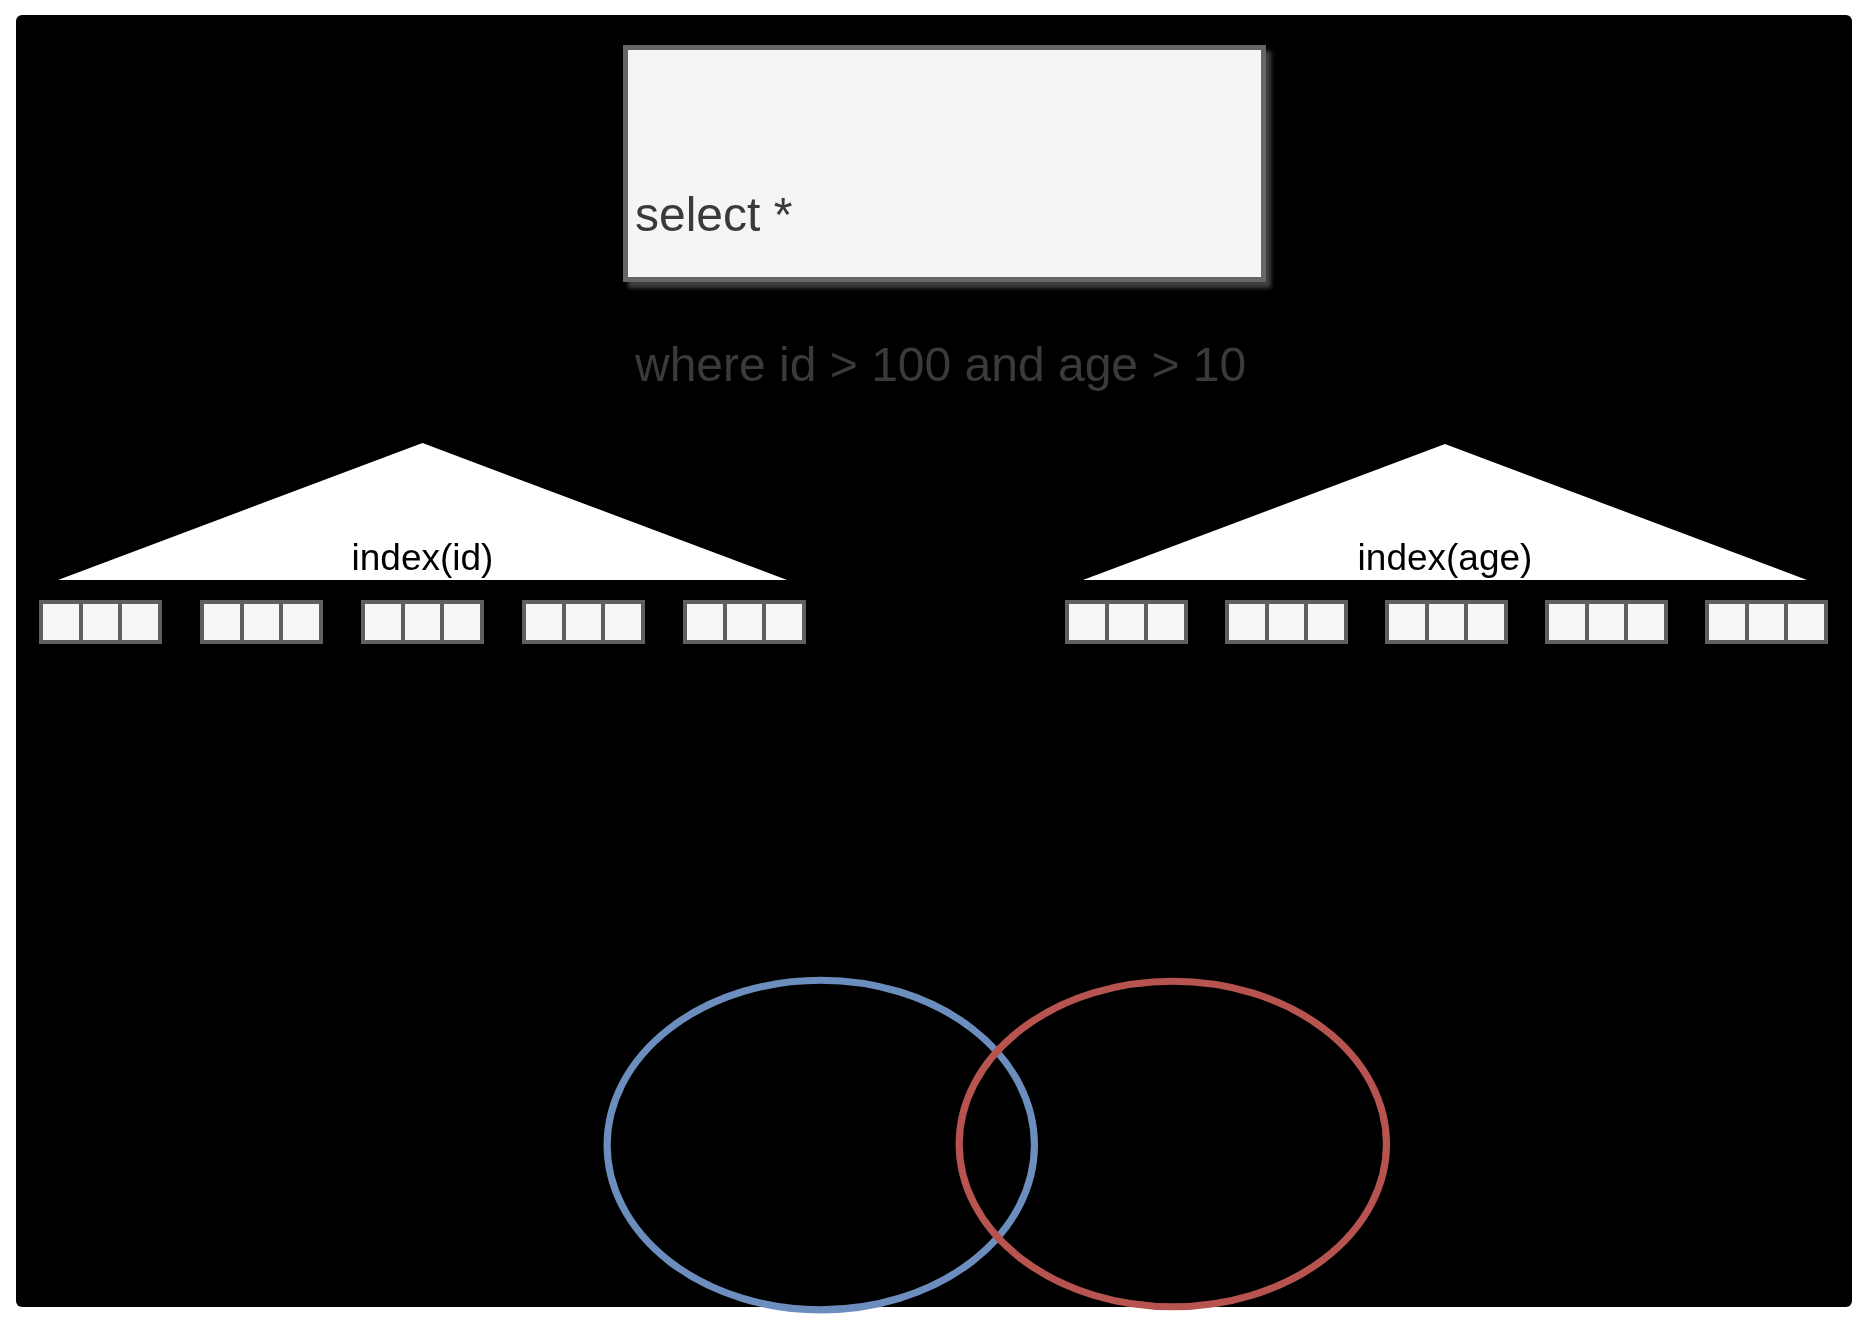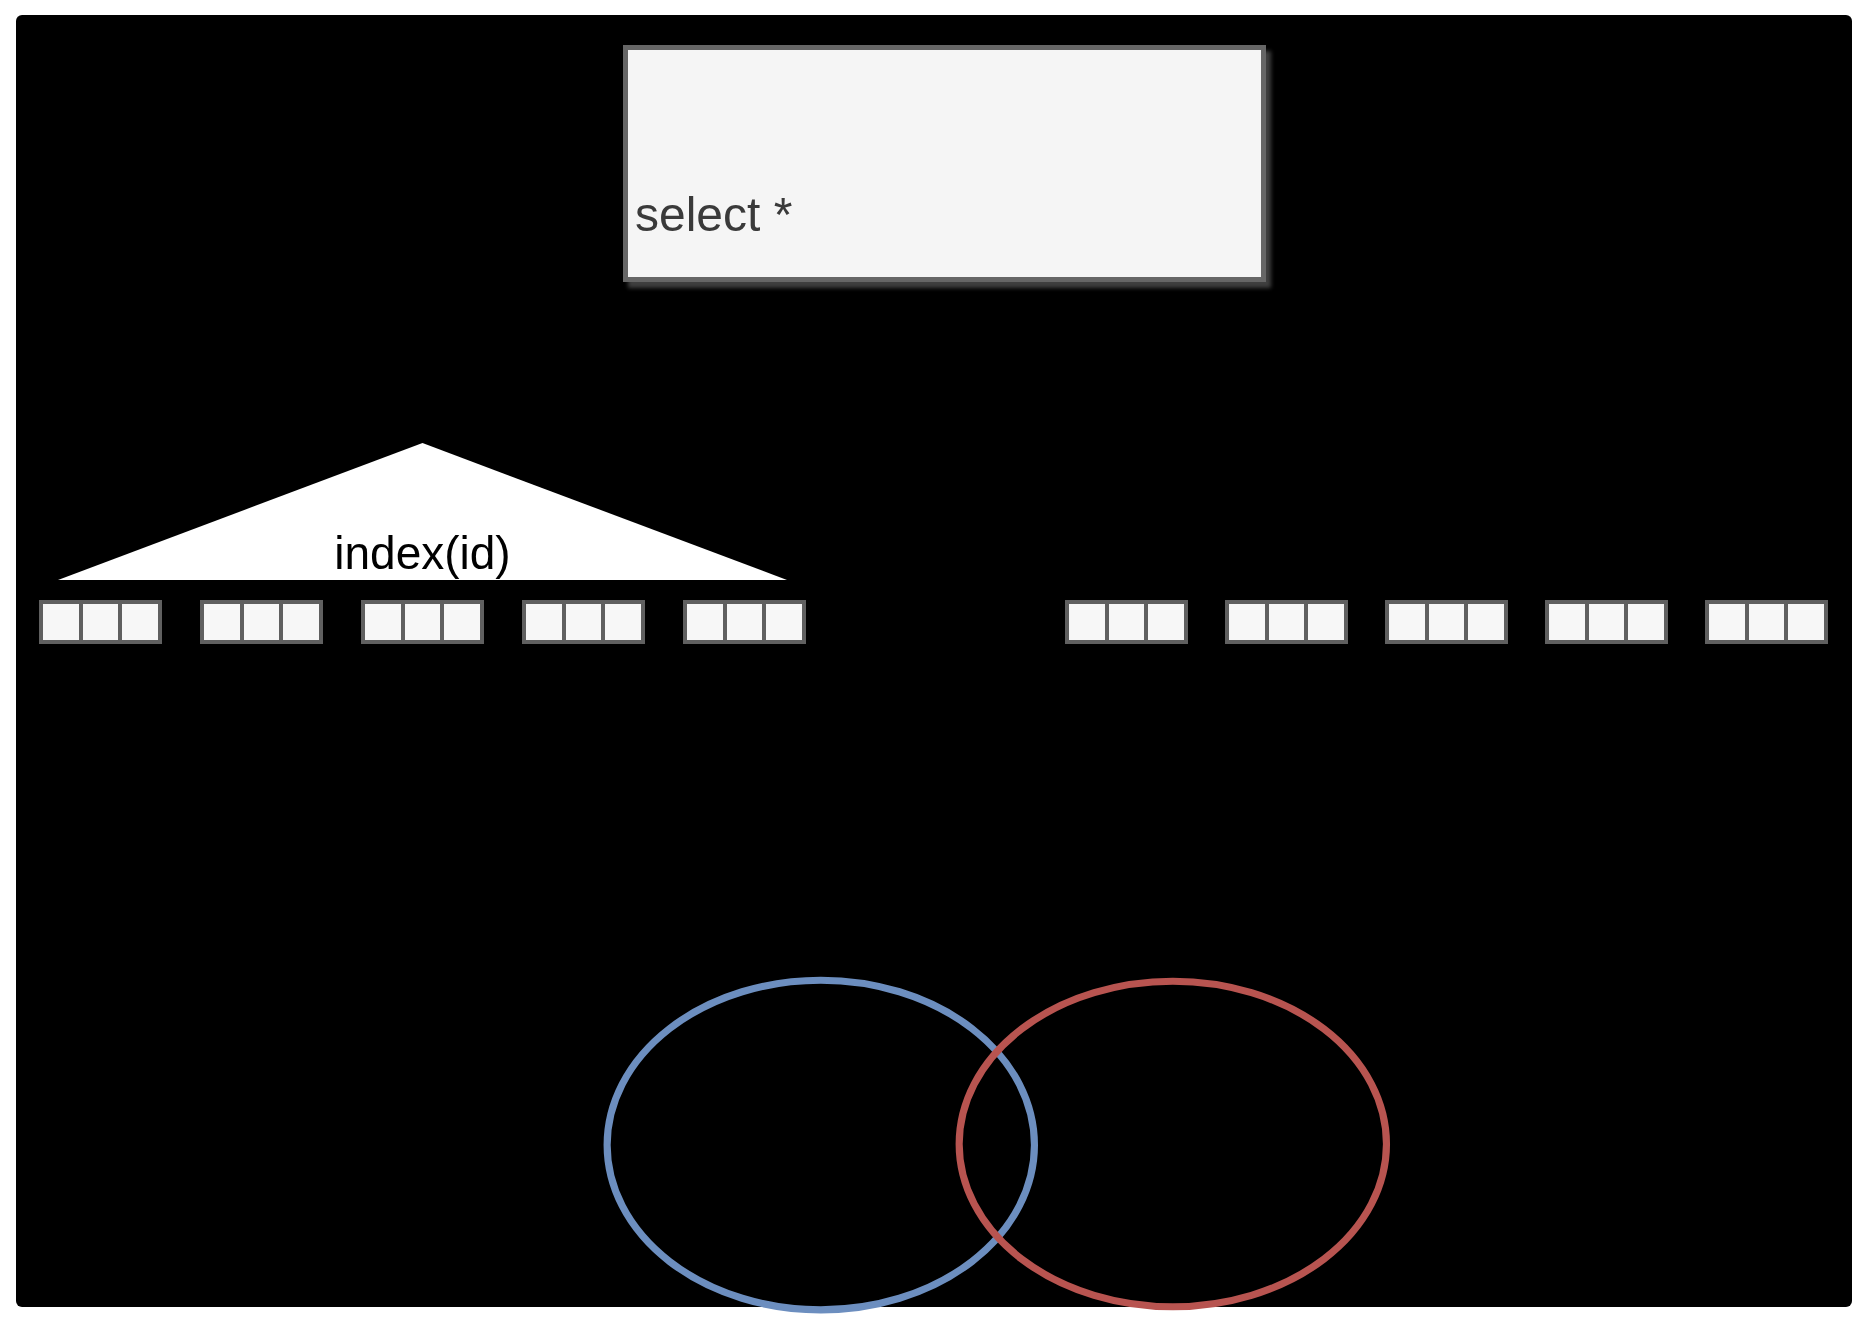--- a/index.html
+++ b/index.html
@@ -36,21 +36,21 @@
     position: absolute;
     background: #ffffff;
     clip-path: polygon(50% 0, 100% 100%, 0 100%);
   }
   .tree-triangle .tree-label {
     position: absolute;
     left: 0; right: 0;
     bottom: 4px;
     text-align: center;
     color: #000000;
-    font-size: 46px;
+    font-size: 37px;
     line-height: 1;
   }
   #tree-id   { left: 58px;   top: 443px; width: 729px; height: 137px; }
   #tree-age  { left: 1083px; top: 444px; width: 724px; height: 136px; }
   
   .leaf-row {
     position: absolute;
     top: 600px;
     display: flex;
   }
@@ -75,20 +75,21 @@
     pointer-events: none;
   }
 </style>
 </head>
 <body>
 
 <div class="canvas">
 
   <div class="query-box" style="left:607px; top:30px;">
     <div>select *</div>
+    <div>where id &gt; 100 and age &gt; 10</div>
   </div>
 
   <div class="tree-triangle" id="tree-id" style="left:42px; top:428px;">
     <div class="tree-label">index(id)</div>
   </div>
   <div class="leaf-row" id="leaf-row-id" style="left:23px; top:585px;">
       <div class="leaf-group">
         <div class="leaf-cell"></div>
         <div class="leaf-cell"></div>
         <div class="leaf-cell"></div>
@@ -108,20 +109,23 @@
         <div class="leaf-cell"></div>
         <div class="leaf-cell"></div>
       </div>
       <div class="leaf-group">
         <div class="leaf-cell"></div>
         <div class="leaf-cell"></div>
         <div class="leaf-cell"></div>
       </div>
     </div>
 
+  <div class="tree-triangle" id="tree-age" style="left:1067px; top:429px;">
+    <div class="tree-label">index(age)</div>
+  </div>
   <div class="leaf-row" id="leaf-row-age" style="left:1049px; top:585px;">
       <div class="leaf-group">
         <div class="leaf-cell"></div>
         <div class="leaf-cell"></div>
         <div class="leaf-cell"></div>
       </div>
       <div class="leaf-group">
         <div class="leaf-cell"></div>
         <div class="leaf-cell"></div>
         <div class="leaf-cell"></div>

